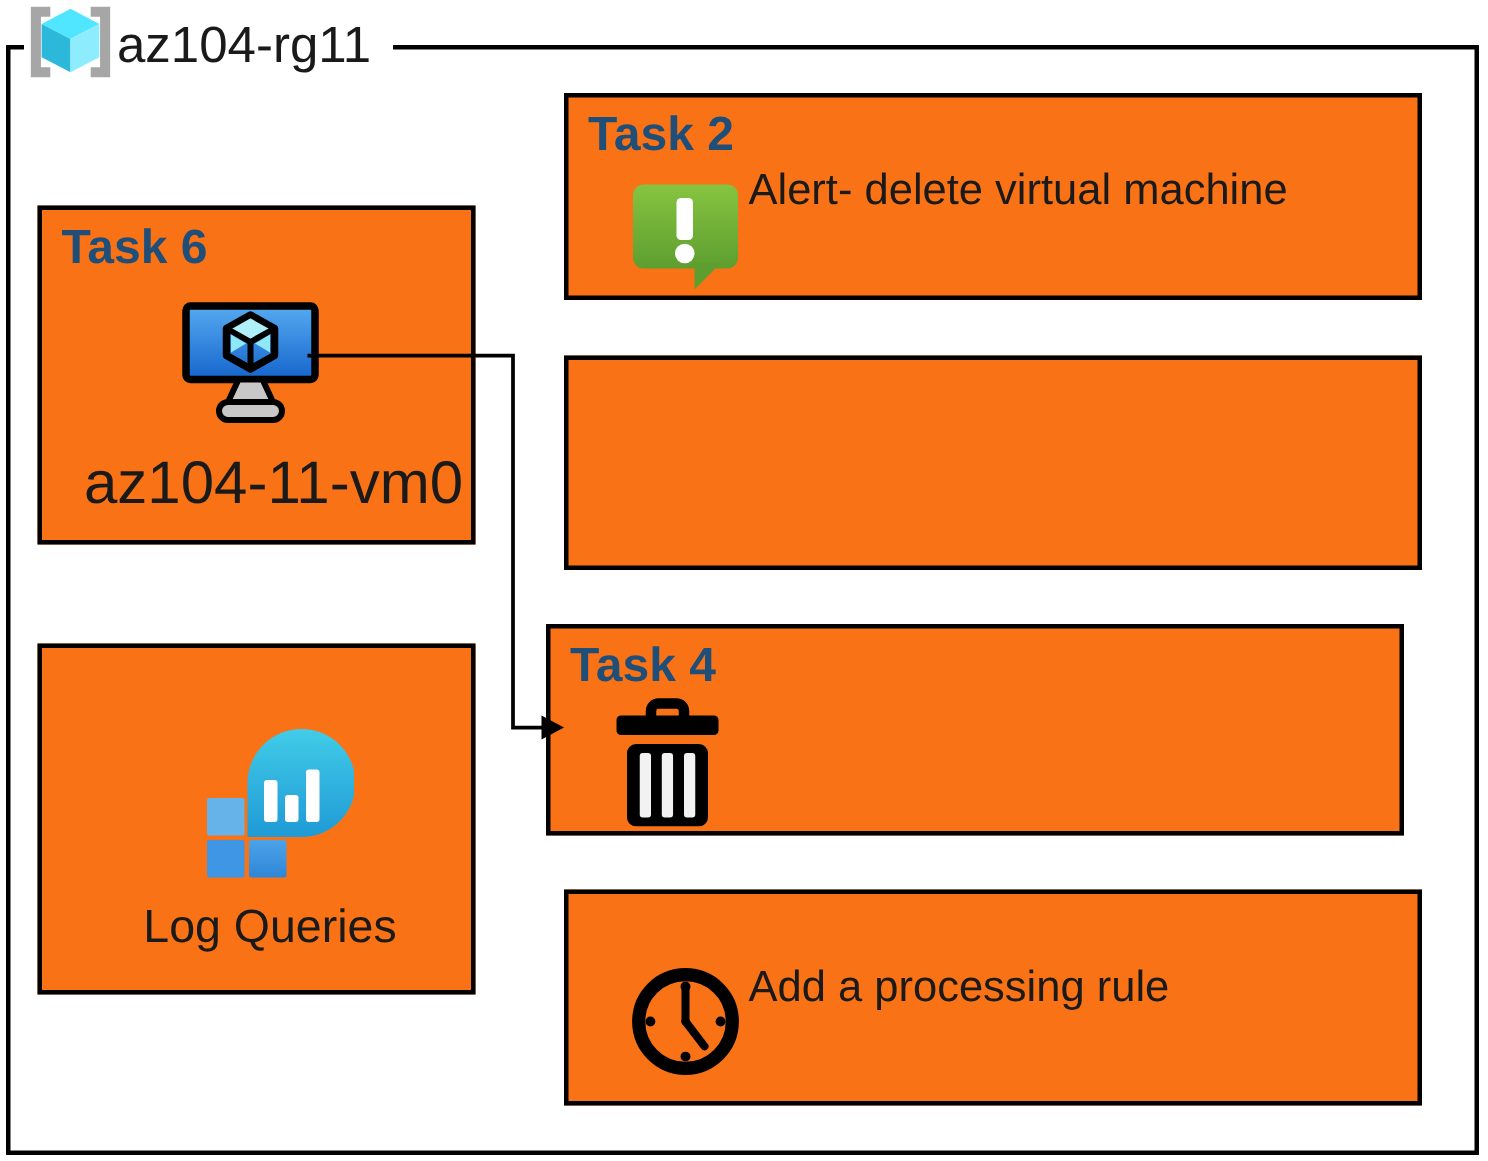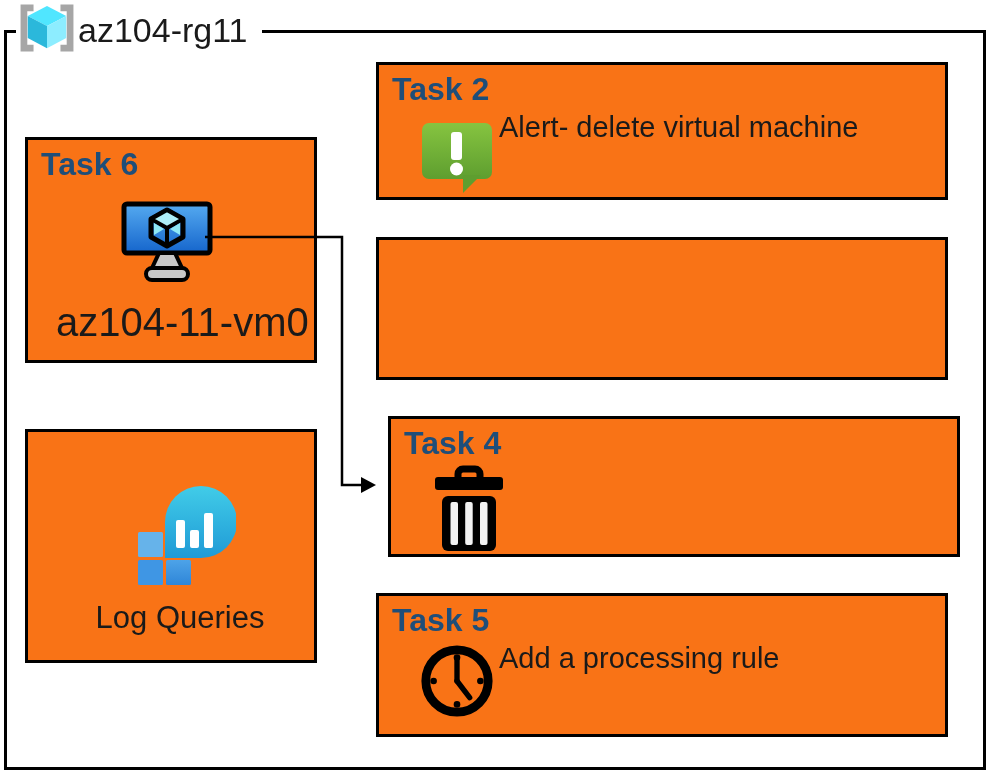--- a/index.html
+++ b/index.html
@@ -17,21 +17,21 @@
     display: flex; align-items: center; gap: 0;
     background: #ffffff; padding-right: 14px;
   }
   .rg-title { font-size: 34px; color: #1a1a1a; white-space: nowrap; }
   .task-box {
     position: absolute; background: #f97316; border: 3px solid #000;
   }
   .t1 { left: 25px;  top: 137px; width: 292px; height: 226px; }
   .t2 { left: 376px; top: 62px;  width: 572px; height: 138px; }
   .t3 { left: 376px; top: 237px; width: 572px; height: 143px; }
-  .t4 { left: 388px; top: 416px; width: 572px; height: 141px; }
+  .t4 { left: 364px; top: 416px; width: 572px; height: 141px; }
   .t5 { left: 376px; top: 593px; width: 572px; height: 144px; }
   .t6 { left: 25px;  top: 429px; width: 292px; height: 234px; }
   .task-label {
     position: absolute; top: 6px; left: 13px;
     font-size: 32px; font-weight: bold; color: #1F4E79; white-space: nowrap;
   }
   .icon-row {
     position: absolute; left: 36px; right: 8px; top: 46px; bottom: 4px;
     display: flex; align-items: flex-start; 
   }
@@ -128,21 +128,20 @@
           <rect x="8" y="31" width="54" height="55" rx="6" fill="#000"></rect>
           <rect x="16.5" y="37" width="7.5" height="43" rx="2" fill="#F2F2F2"></rect>
           <rect x="31.2" y="37" width="7.5" height="43" rx="2" fill="#F2F2F2"></rect>
           <rect x="46" y="37" width="7.5" height="43" rx="2" fill="#F2F2F2"></rect>
         </svg>
       </span>
     </div>
   </div>
 
   <div class="task-box t5">
-    <div class="task-label">Task 5</div>
     <div class="icon-row">
       <span class="icon-cell">
         <svg width="78" height="78" viewBox="0 0 80 80">
           <circle cx="40" cy="40" r="32" fill="none" stroke="#000" stroke-width="9"></circle>
           <circle cx="40" cy="16" r="3.4" fill="#000"></circle>
           <circle cx="64" cy="40" r="3.4" fill="#000"></circle>
           <circle cx="40" cy="64" r="3.4" fill="#000"></circle>
           <circle cx="16" cy="40" r="3.4" fill="#000"></circle>
           <path d="M40,40 L40,18" stroke="#000" stroke-width="5.5" stroke-linecap="round"></path>
           <path d="M40,40 L53,57" stroke="#000" stroke-width="5.5" stroke-linecap="round"></path>

